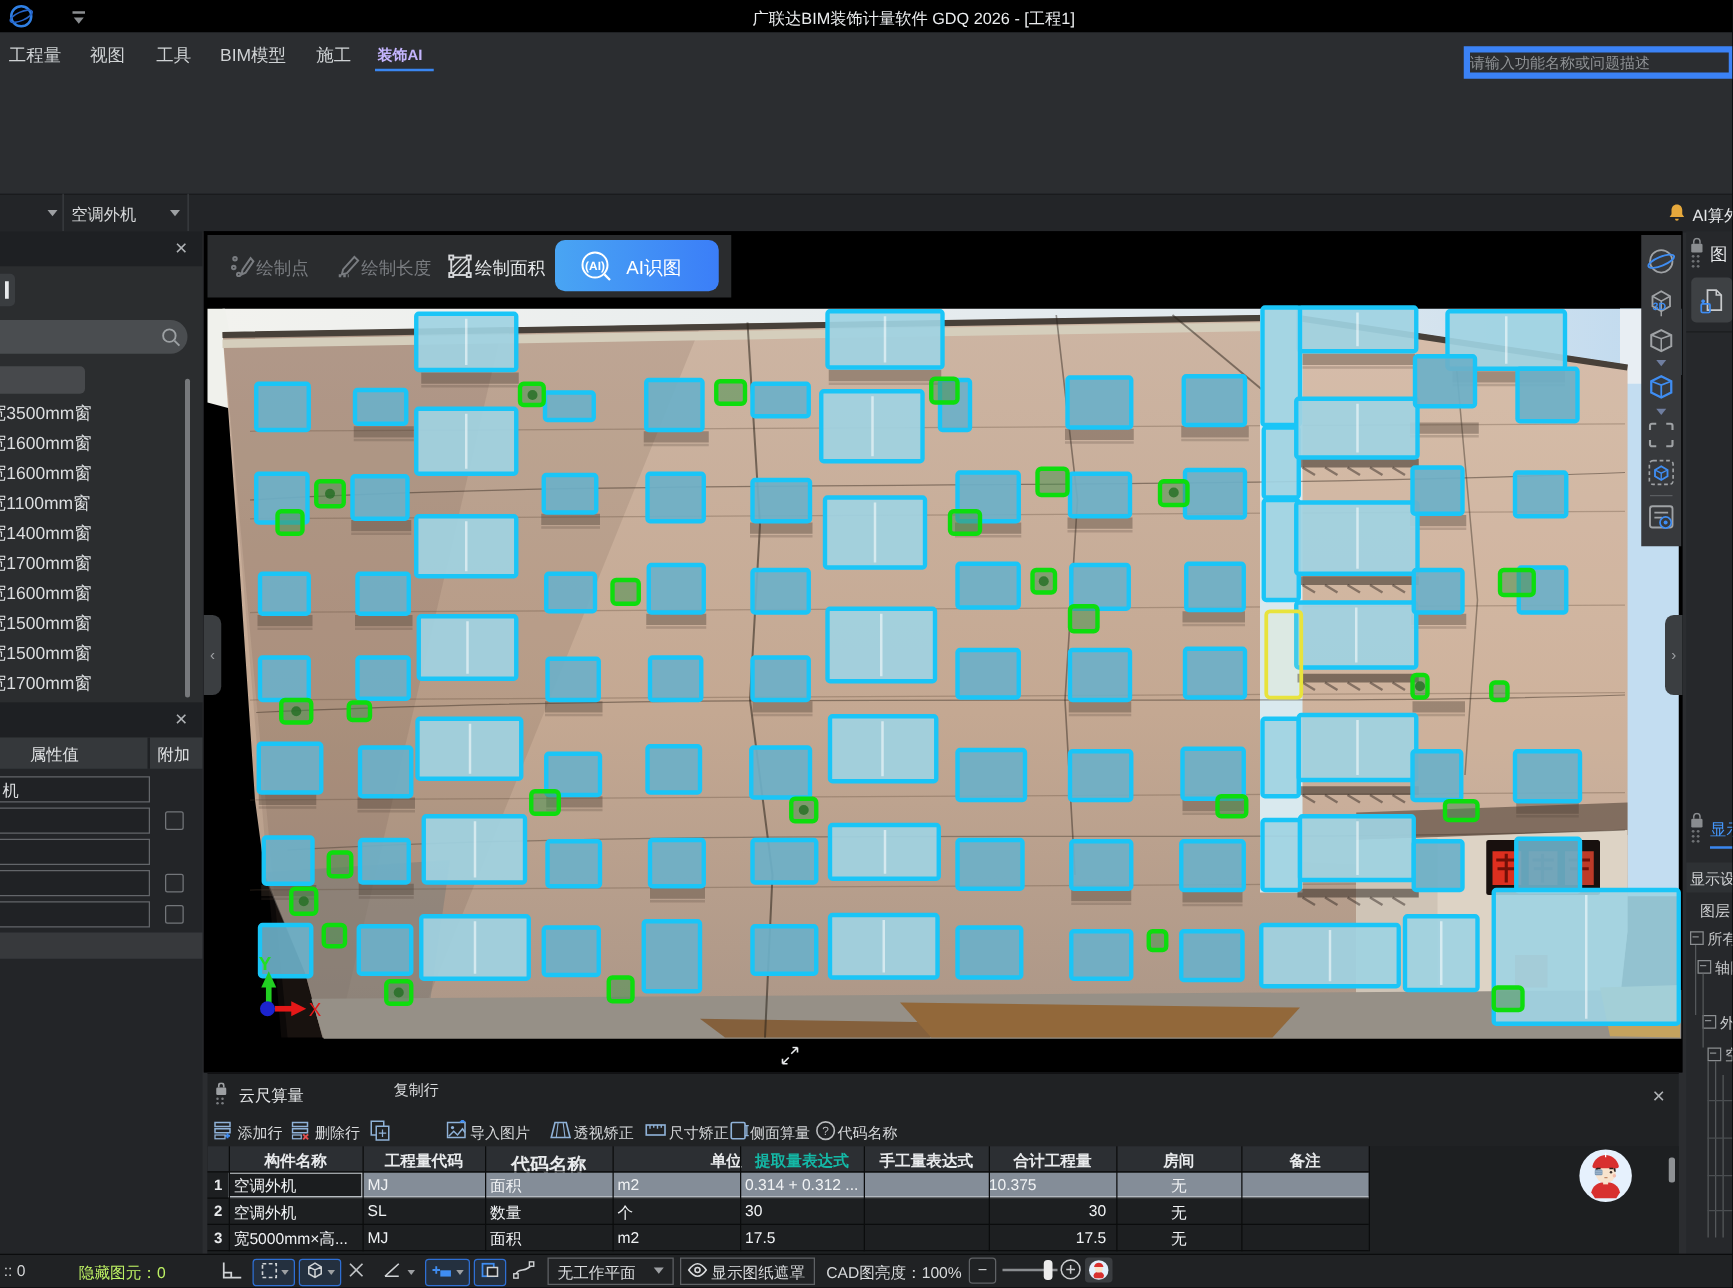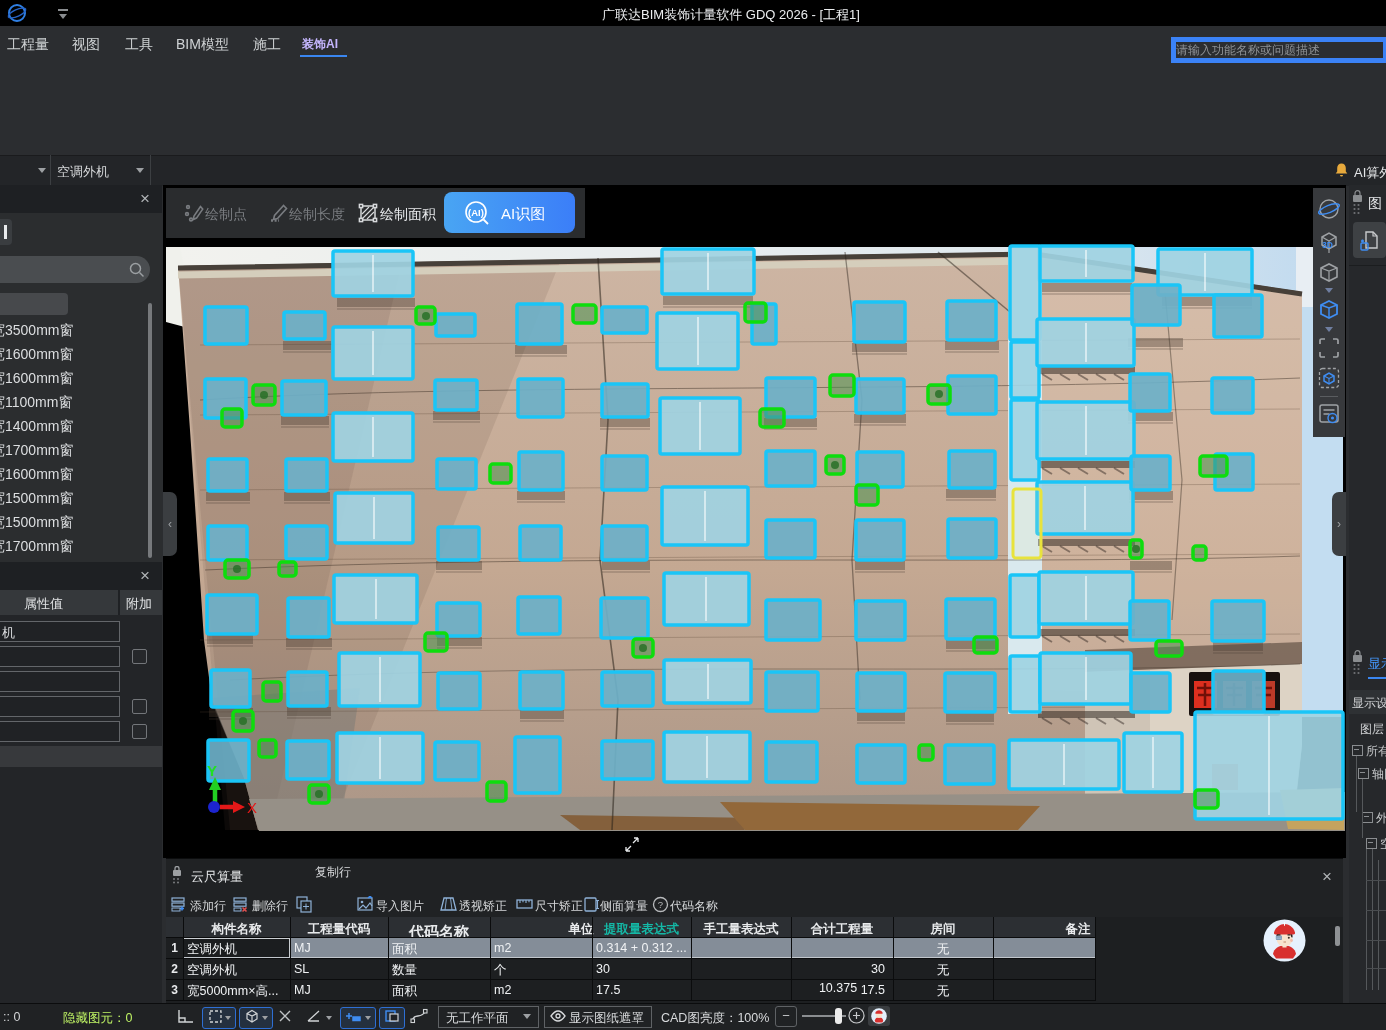--- a/index.html
+++ b/index.html
@@ -574,31 +574,31 @@
 <div class="a" style="left:166px;top:917px;width:1177px;height:86px;background:#1d1f21;"></div>
 <div class="a" style="left:166px;top:917px;width:929px;height:20px;background:#2c2f33;"></div>
 <div class="a" style="left:183px;top:921px;width:107px;text-align:center;color:#e8eaec;font-size:12.5px;font-weight:bold;">构件名称</div>
 <div class="a" style="left:290px;top:921px;width:98px;text-align:center;color:#e8eaec;font-size:12.5px;font-weight:bold;">工程量代码</div>
 <div class="a" style="left:388px;top:923px;width:102px;text-align:center;color:#e8eaec;font-size:15px;font-weight:bold;">代码名称</div>
 <div class="a" style="left:490px;top:921px;width:102px;text-align:center;color:#e8eaec;font-size:12.5px;font-weight:bold;margin-left:40px;">单位</div>
 <div class="a" style="left:592px;top:921px;width:99px;text-align:center;color:#14b8a6;font-size:12.5px;font-weight:bold;">提取量表达式</div>
 <div class="a" style="left:691px;top:921px;width:100px;text-align:center;color:#e8eaec;font-size:12.5px;font-weight:bold;">手工量表达式</div>
 <div class="a" style="left:791px;top:921px;width:102px;text-align:center;color:#e8eaec;font-size:12.5px;font-weight:bold;">合计工程量</div>
 <div class="a" style="left:893px;top:921px;width:100px;text-align:center;color:#e8eaec;font-size:12.5px;font-weight:bold;">房间</div>
-<div class="a" style="left:993px;top:921px;width:102px;text-align:center;color:#e8eaec;font-size:12.5px;font-weight:bold;margin-left:34px;">备注</div>
+<div class="a" style="left:993px;top:921px;width:102px;text-align:center;color:#e8eaec;font-size:12.5px;font-weight:bold;">备注</div>
 <div class="a" style="left:183px;top:938px;width:912px;height:20px;background:#848d98;"></div>
 <div class="a" style="left:183px;top:938px;width:107px;height:20px;background:#1b1d1f;border:1px solid #caced2;box-sizing:border-box;"></div>
 <div class="a" style="left:183px;top:957px;width:912px;height:1.5px;background:#c2c7cd;"></div>
 <div class="a" style="left:166px;top:941px;width:17px;text-align:center;color:#e8eaec;font-size:12px;font-weight:bold;">1</div>
 <div class="a" style="left:187px;top:941px;color:#f0f2f4;font-size:12.5px;white-space:nowrap;">空调外机</div>
 <div class="a" style="left:294px;top:941px;color:#f0f2f4;font-size:12.5px;white-space:nowrap;">MJ</div>
 <div class="a" style="left:392px;top:941px;color:#f0f2f4;font-size:12.5px;white-space:nowrap;">面积</div>
 <div class="a" style="left:494px;top:941px;color:#f0f2f4;font-size:12.5px;white-space:nowrap;">m2</div>
 <div class="a" style="left:596px;top:941px;color:#f0f2f4;font-size:12.5px;white-space:nowrap;">0.314 + 0.312 ...</div>
-<div class="a" style="left:791px;top:941px;width:94px;text-align:center;color:#f0f2f4;font-size:12.5px;margin-top:40px;">10.375</div>
+<div class="a" style="left:791px;top:941px;width:94px;text-align:left;color:#f0f2f4;font-size:12.5px;">10.375</div>
 <div class="a" style="left:893px;top:941px;width:100px;text-align:center;color:#f0f2f4;font-size:12.5px;">无</div>
 <div class="a" style="left:166px;top:962px;width:17px;text-align:center;color:#e8eaec;font-size:12px;font-weight:bold;">2</div>
 <div class="a" style="left:187px;top:962px;color:#f0f2f4;font-size:12.5px;white-space:nowrap;">空调外机</div>
 <div class="a" style="left:294px;top:962px;color:#f0f2f4;font-size:12.5px;white-space:nowrap;">SL</div>
 <div class="a" style="left:392px;top:962px;color:#f0f2f4;font-size:12.5px;white-space:nowrap;">数量</div>
 <div class="a" style="left:494px;top:962px;color:#f0f2f4;font-size:12.5px;white-space:nowrap;">个</div>
 <div class="a" style="left:596px;top:962px;color:#f0f2f4;font-size:12.5px;white-space:nowrap;">30</div>
 <div class="a" style="left:791px;top:962px;width:94px;text-align:right;color:#f0f2f4;font-size:12.5px;">30</div>
 <div class="a" style="left:893px;top:962px;width:100px;text-align:center;color:#f0f2f4;font-size:12.5px;">无</div>
 <div class="a" style="left:166px;top:983px;width:17px;text-align:center;color:#e8eaec;font-size:12px;font-weight:bold;">3</div>

